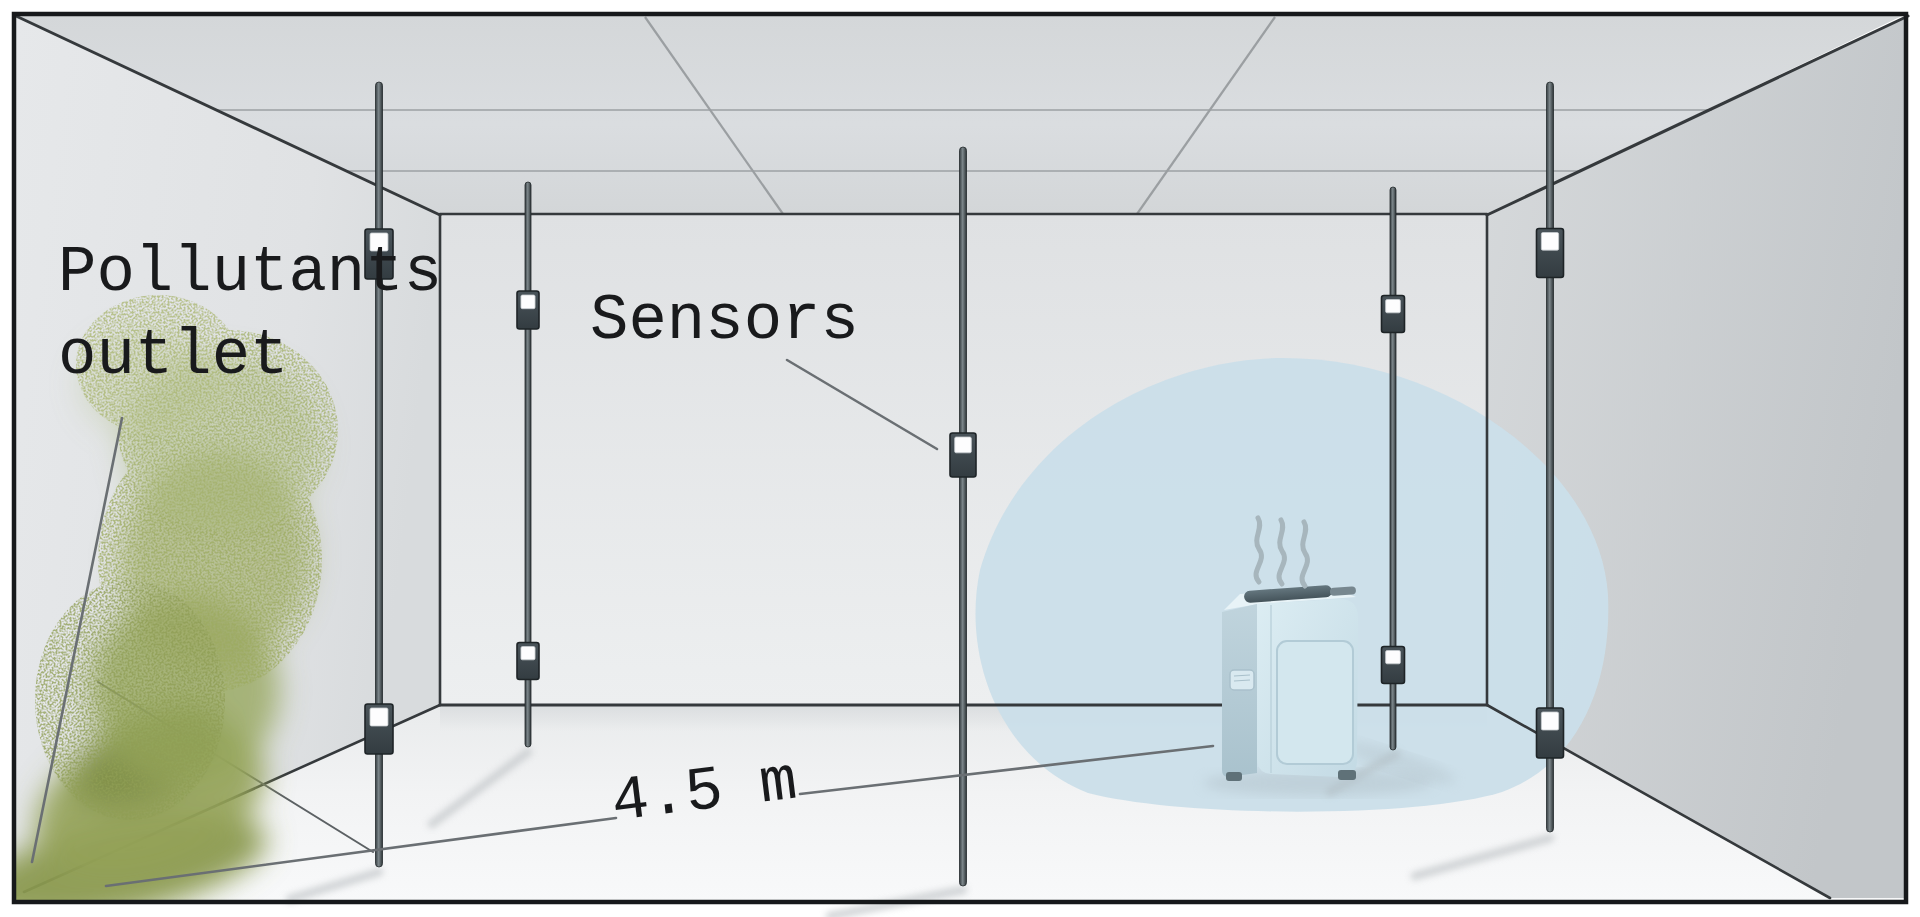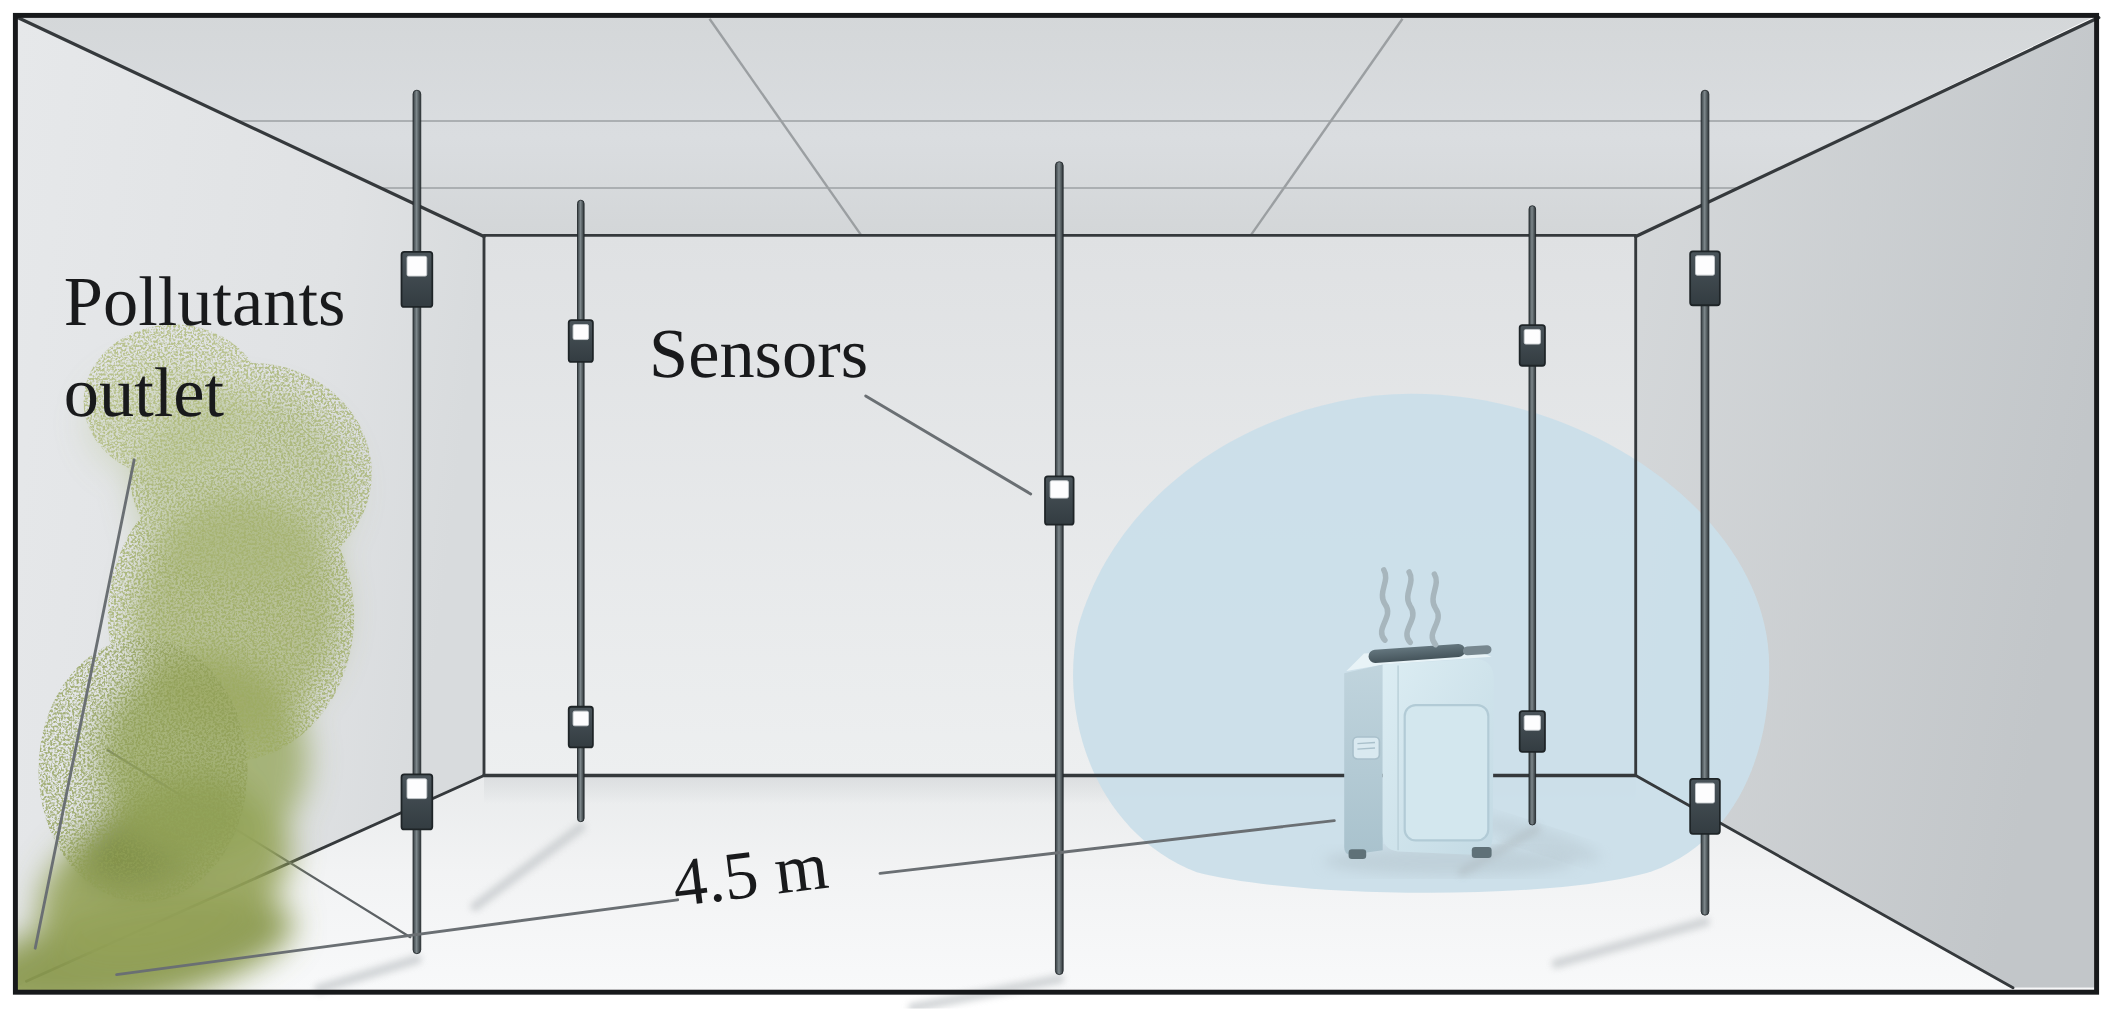--- a/index.html
+++ b/index.html
@@ -1,18 +1,18 @@
 <!DOCTYPE html>
 <html><head>
 <meta charset="utf-8">
 <style>
   html,body{margin:0;padding:0;background:#ffffff;}
   .stage{
     position:relative;width:1920px;height:917px;background:#ffffff;overflow:hidden;
-    font-family:Liberation Serif, serif;
+    font-family:Liberation Mono, monospace;
   }
   .scene-svg{position:absolute;inset:0;}
   .label{
     position:absolute;color:#191a1c;font-size:64px;line-height:1.3;
     letter-spacing:0px;white-space:pre-wrap;
   }
   .label-pollutants{left:58px;top:232px;width:320px;}
   .label-sensors{left:590px;top:280px;}
   .label-distance{left:612px;top:764px;font-size:62px;transform:rotate(-7deg);transform-origin:left center;white-space:nowrap;}
 </style>

